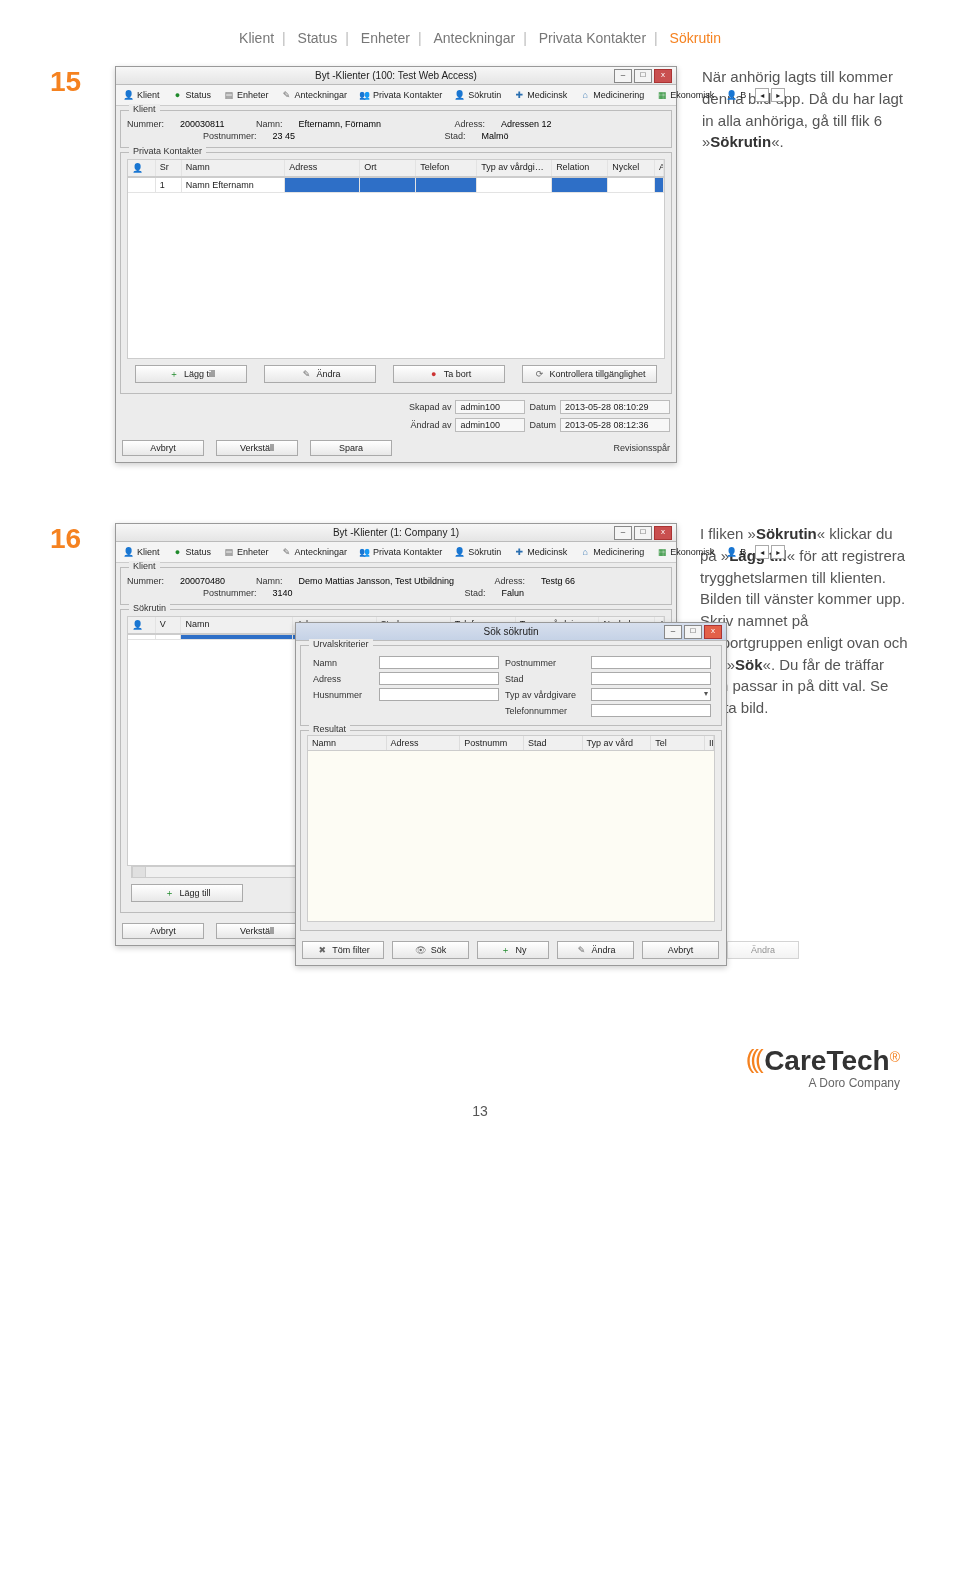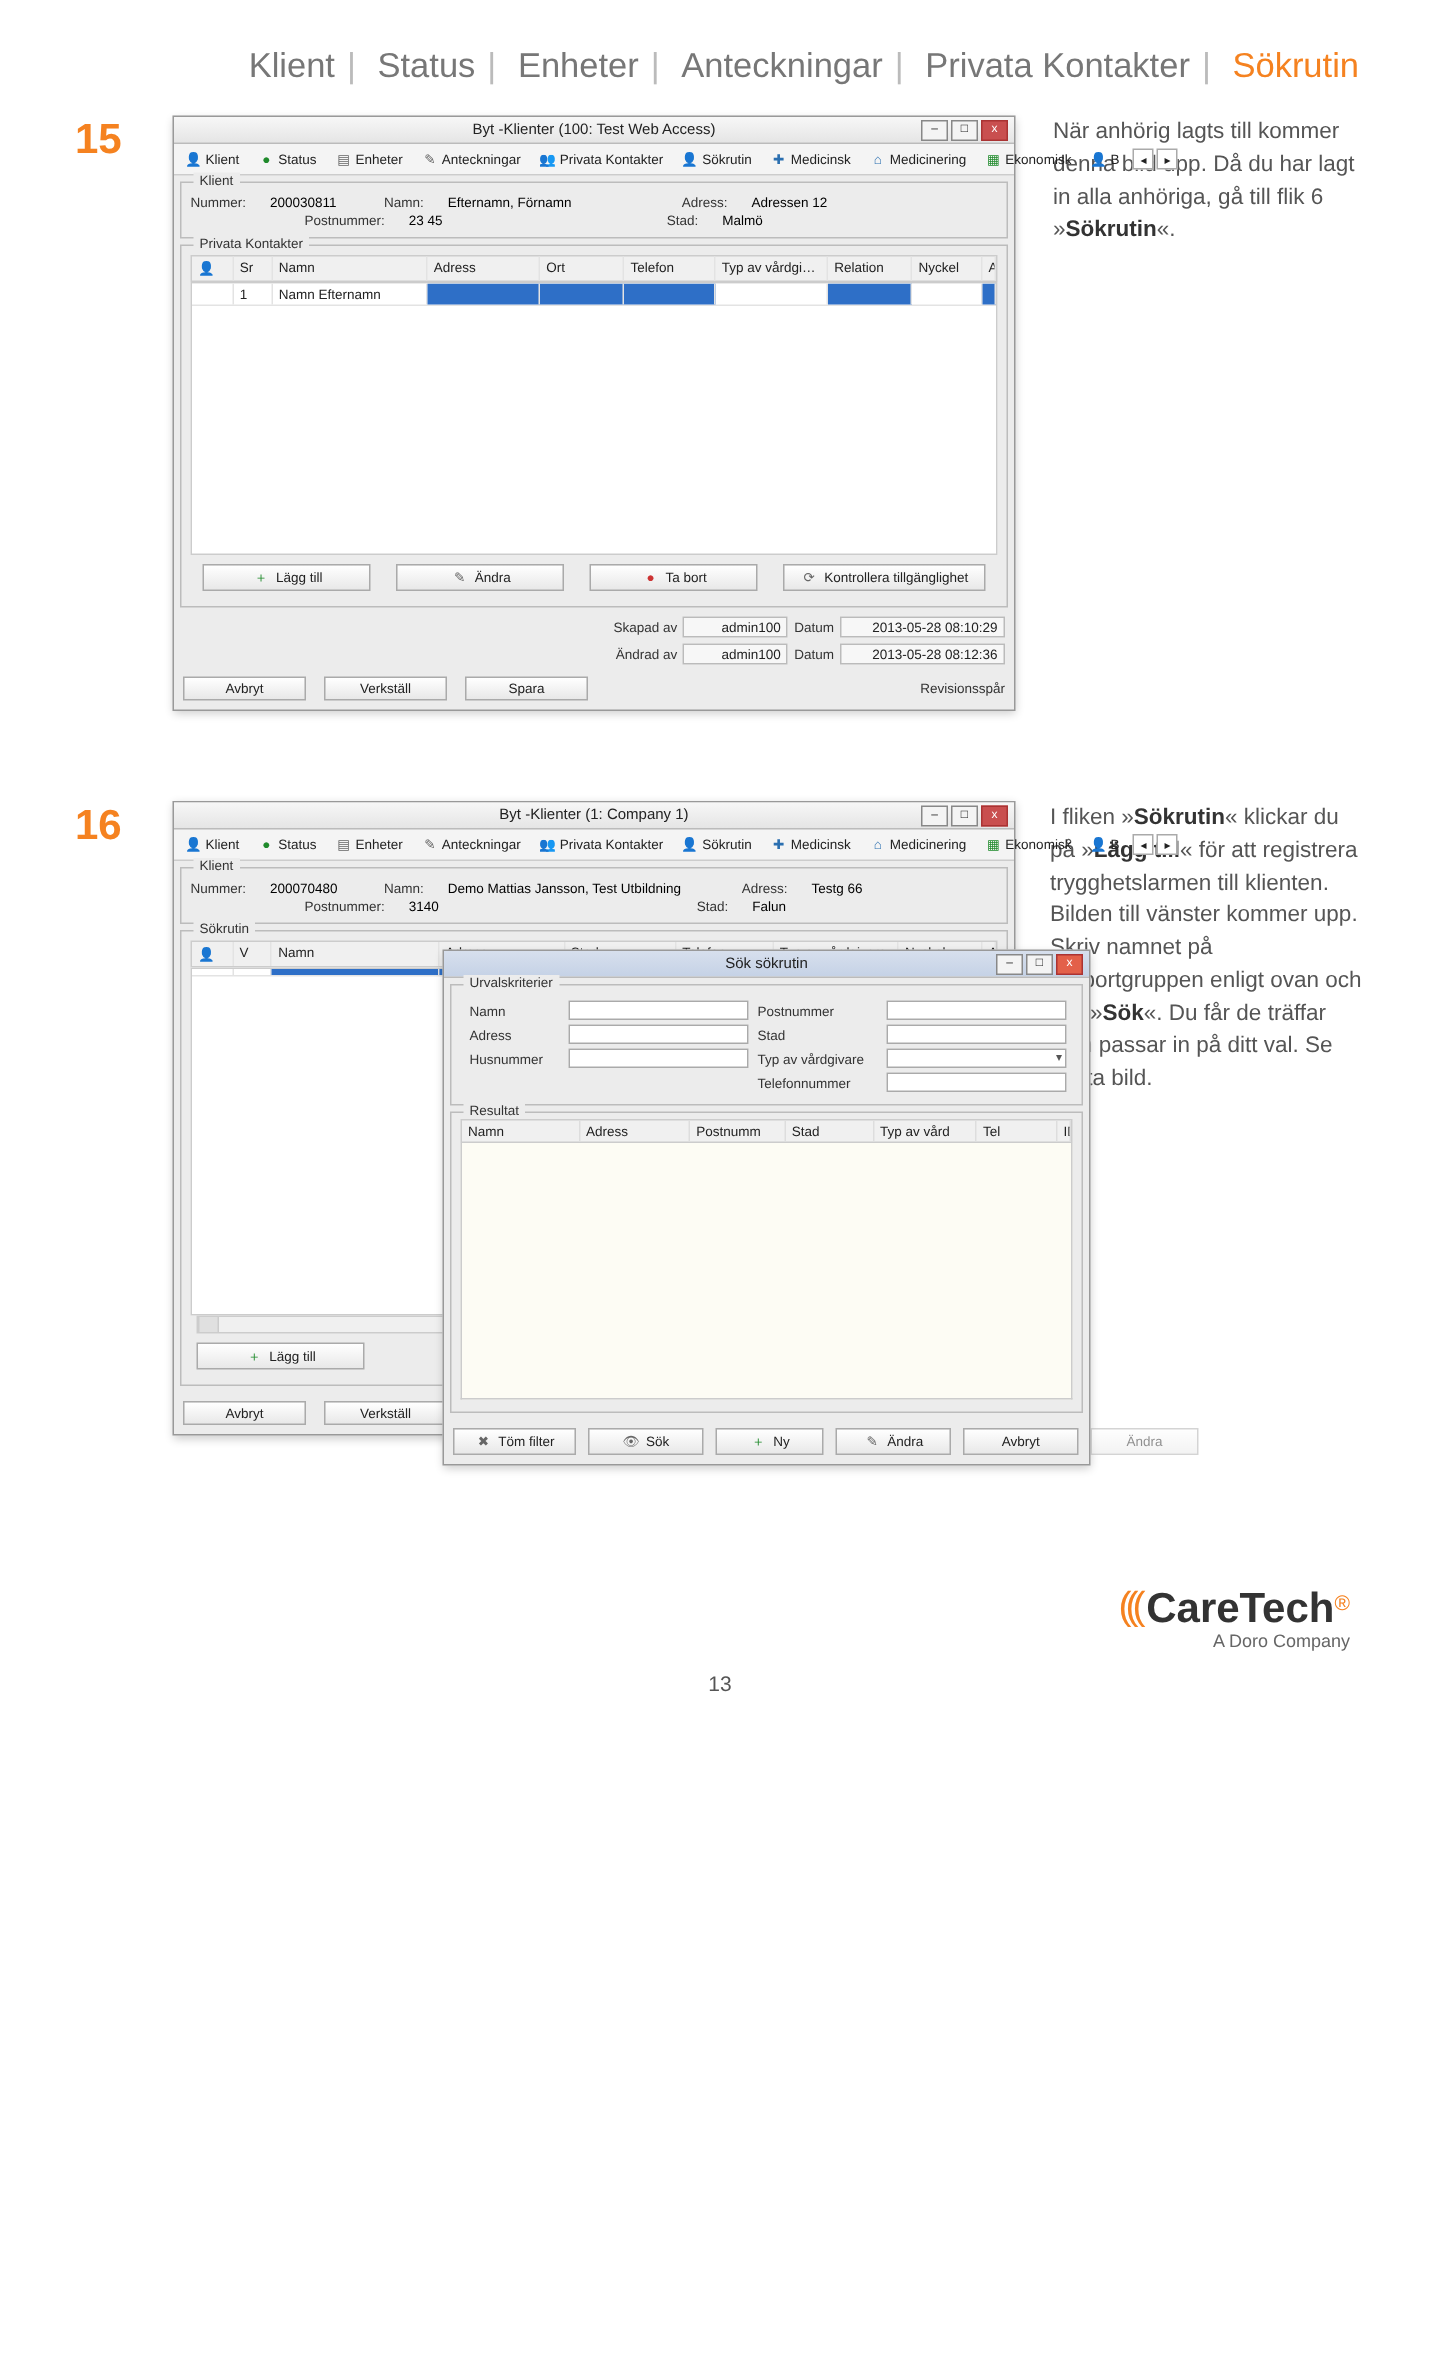--- a/index.html
+++ b/index.html
@@ -9,22 +9,22 @@
     font-family: Arial, Helvetica, sans-serif;
     color: #333;
     width: 960px;
   }
   .page {
     position: relative;
     padding: 30px 50px 40px 50px;
     box-sizing: border-box;
   }
   .breadcrumb {
-    text-align: right;
-    font-size: 23px;
+    text-align: center;
+    font-size: 14px;
     color: #777;
     margin-bottom: 20px;
   }
   .breadcrumb span { padding: 0 4px; }
   .breadcrumb .sep { color: #bbb; }
   .breadcrumb .active { color: #f58220; }
 
   .step-row {
     display: flex;
     gap: 25px;
@@ -183,21 +183,20 @@
     gap: 4px;
     padding: 2px 6px;
     align-items:center;
   }
   .sbox {
     border:1px solid #bbb;
     background:#f7f7f7;
     padding: 1px 4px;
     font-size: 9px;
     min-width: 60px;
-    text-align: right;
   }
 
   .footer-btns {
     display:flex; gap:12px;
     padding: 6px;
   }
   .footer-btns .wbtn { min-width: 60px; }
   .footer-btns .right { margin-left:auto; display:flex; gap:4px; align-items:center;}
 
   

